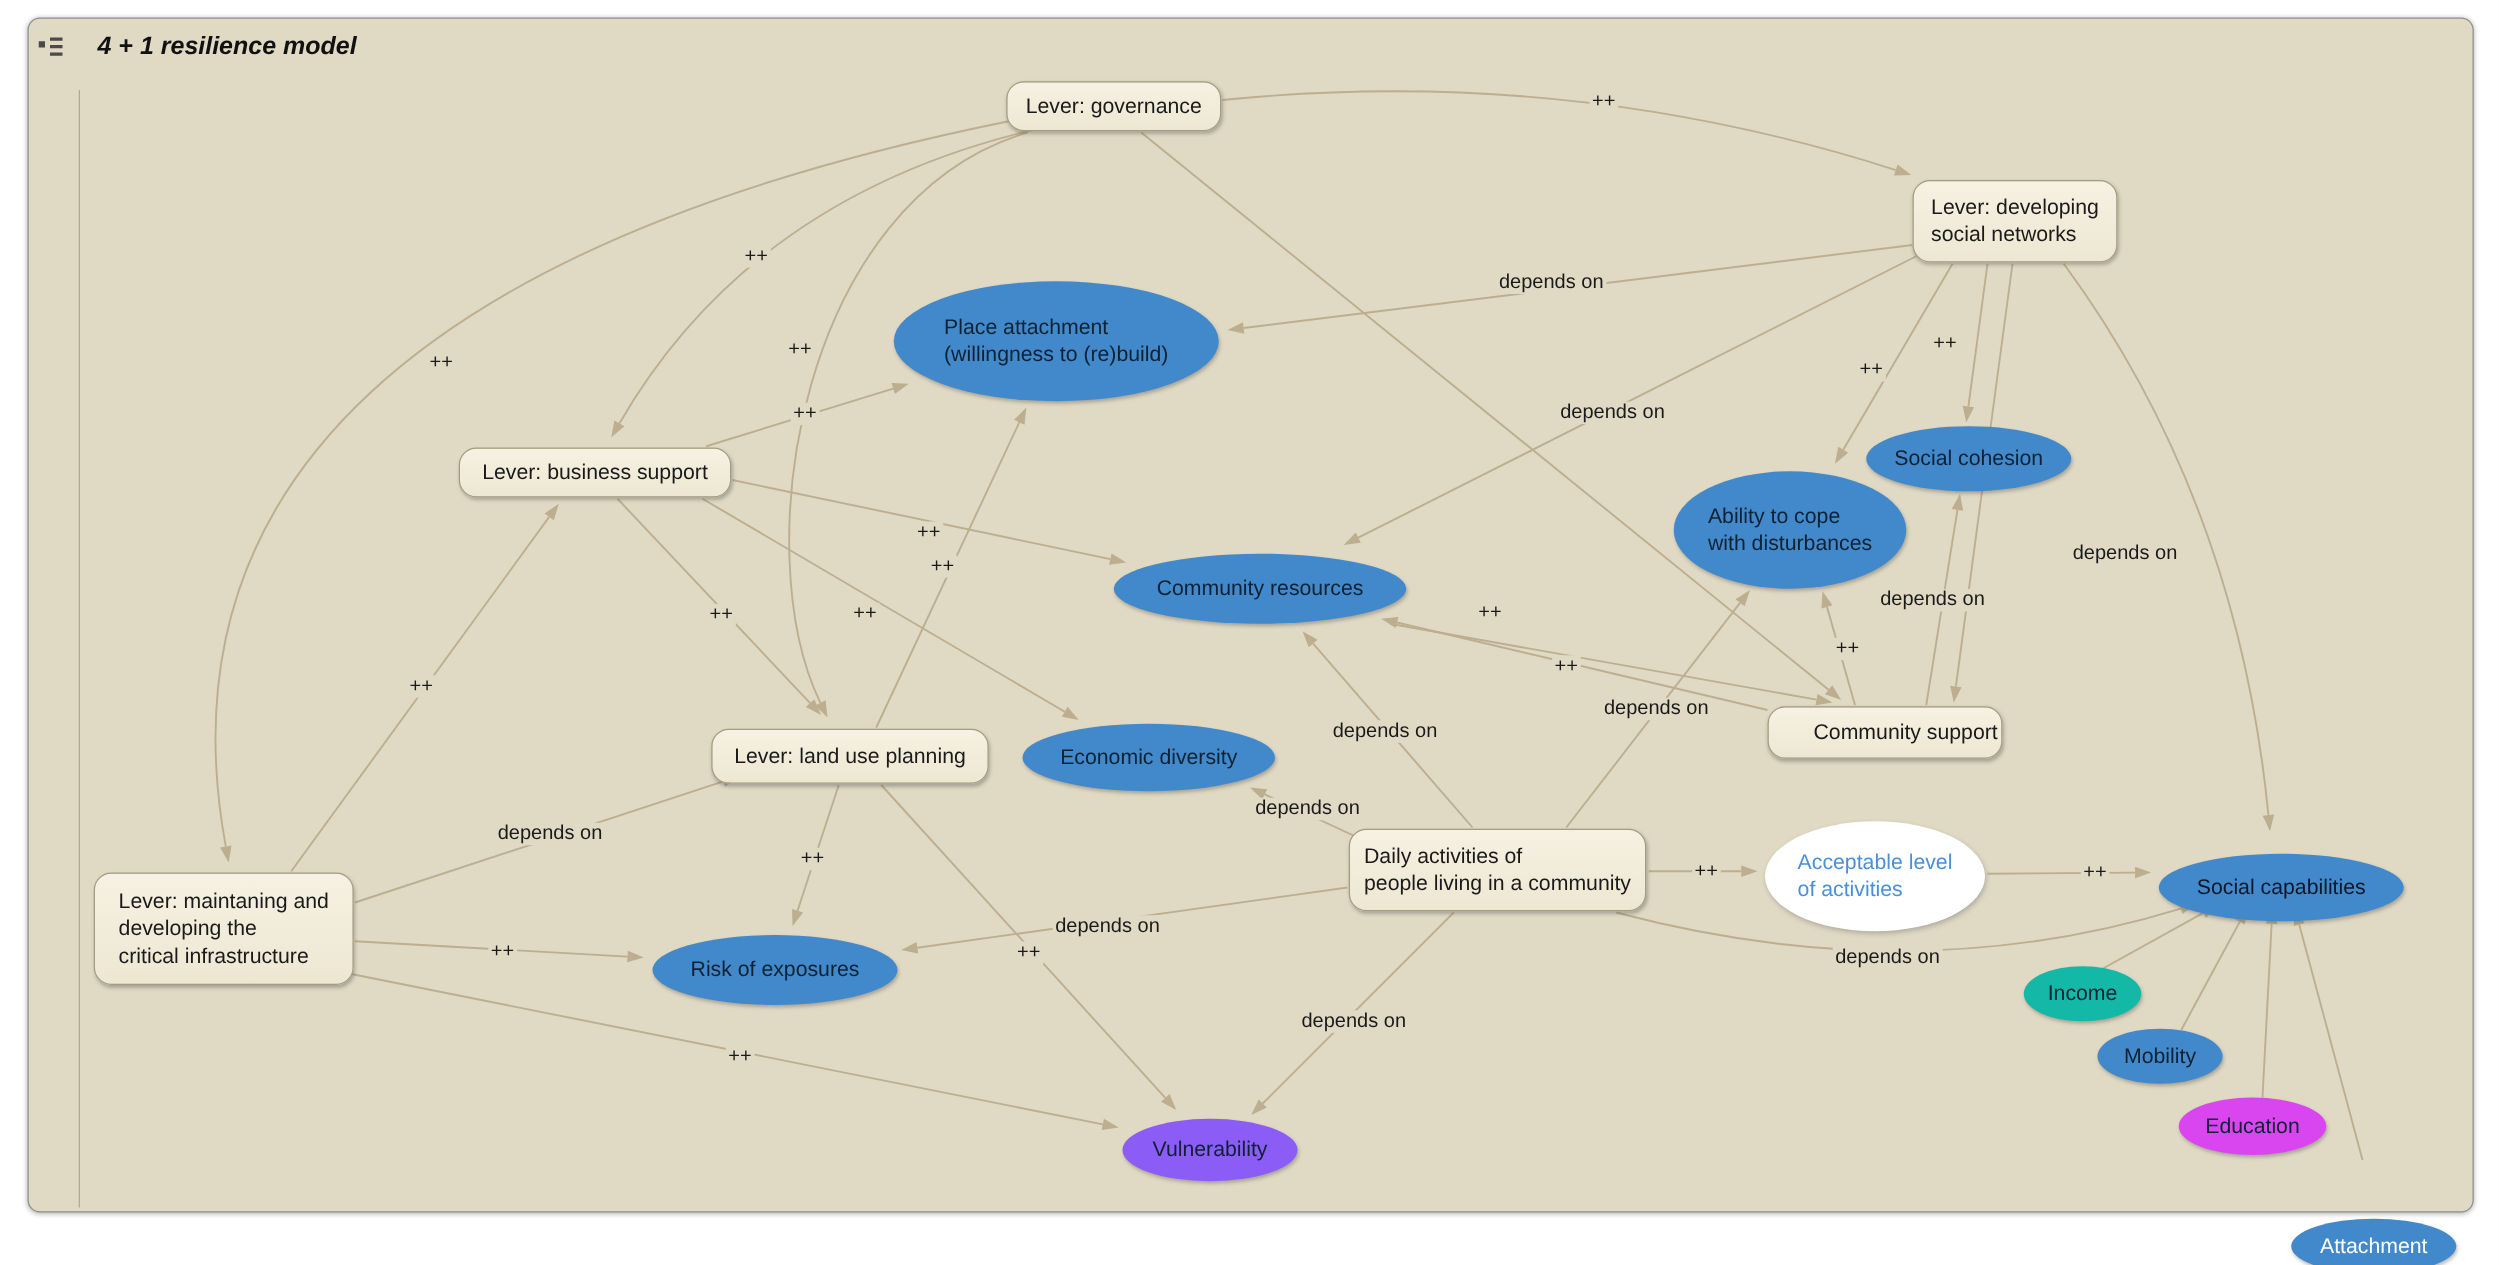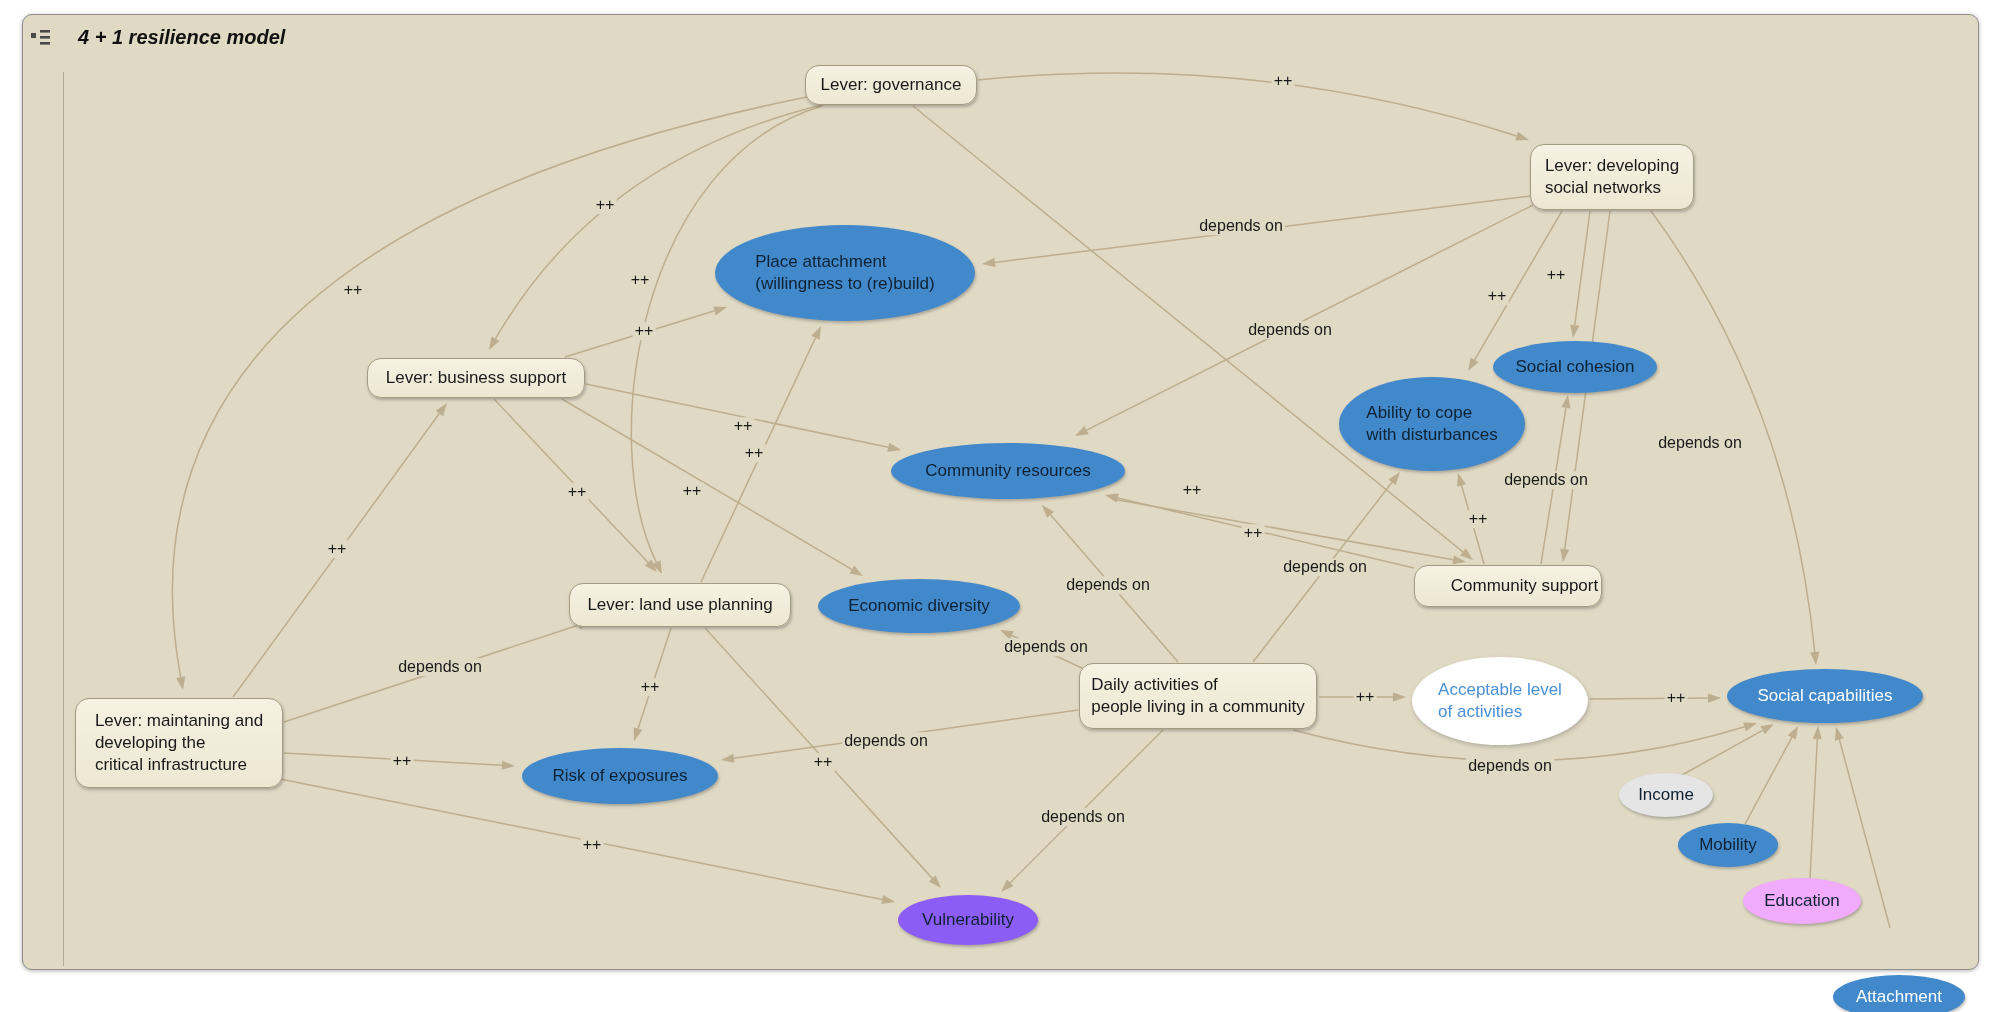--- a/index.html
+++ b/index.html
@@ -160,21 +160,21 @@
       <div class="node lever" style="left: 569px; top: 583px; width: 222px; height: 44px;">Lever: land use planning</div>
       <div class="node concept" style="left: 818px; top: 579px; width: 202px; height: 54px; background: rgb(66, 137, 203); color: rgb(14, 34, 51);">Economic diversity</div>
       <div class="node lever" style="left: 1414px; top: 565px; width: 188px; height: 42px; padding-left: 33px;">Community support</div>
       <div class="node lever" style="left: 75px; top: 698px; width: 208px; height: 90px;">Lever: maintaning and
 developing the
 critical infrastructure</div>
       <div class="node lever" style="left: 1079px; top: 663px; width: 238px; height: 66px;">Daily activities of
 people living in a community</div>
       <div class="node highlight" style="left: 1412px; top: 657px; width: 176px; height: 88px; background: rgb(255, 255, 255); color: rgb(74, 144, 214);">Acceptable level
 of activities</div>
-      <div class="node concept" style="left: 1727px; top: 669px; width: 196px; height: 54px; background: rgb(66, 137, 203); color: #ffffff;">Social capabilities</div>
+      <div class="node concept" style="left: 1727px; top: 683px; width: 196px; height: 54px; background: rgb(66, 137, 203); color: #0f172a;">Social capabilities</div>
       <div class="node concept" style="left: 522px; top: 748px; width: 196px; height: 56px; background: rgb(66, 137, 203); color: rgb(14, 34, 51);">Risk of exposures</div>
-      <div class="node concept" style="left: 1619px; top: 773px; width: 94px; height: 44px; background: #e5e5e5; color: rgb(14, 34, 51);">Income</div>
+      <div class="node concept" style="left: 1619px; top: 773px; width: 94px; height: 44px; background: #14b8a6; color: rgb(14, 34, 51);">Income</div>
       <div class="node concept" style="left: 1678px; top: 823px; width: 100px; height: 44px; background: rgb(66, 137, 203); color: rgb(14, 34, 51);">Mobility</div>
-      <div class="node concept" style="left: 1743px; top: 878px; width: 118px; height: 46px; background: #f0abfc; color: rgb(14, 34, 51);">Education</div>
+      <div class="node concept" style="left: 1743px; top: 878px; width: 118px; height: 46px; background: #d946ef; color: rgb(14, 34, 51);">Education</div>
       <div class="node concept" style="left: 898px; top: 895px; width: 140px; height: 50px; background: #8b5cf6; color: rgb(14, 34, 51);">Vulnerability</div>
       <div class="node concept" style="left: 1833px; top: 975px; width: 132px; height: 44px; background: rgb(66, 137, 203); color: #ffffff;">Attachment</div>
     </div>
 </div>
 
 </body></html>

